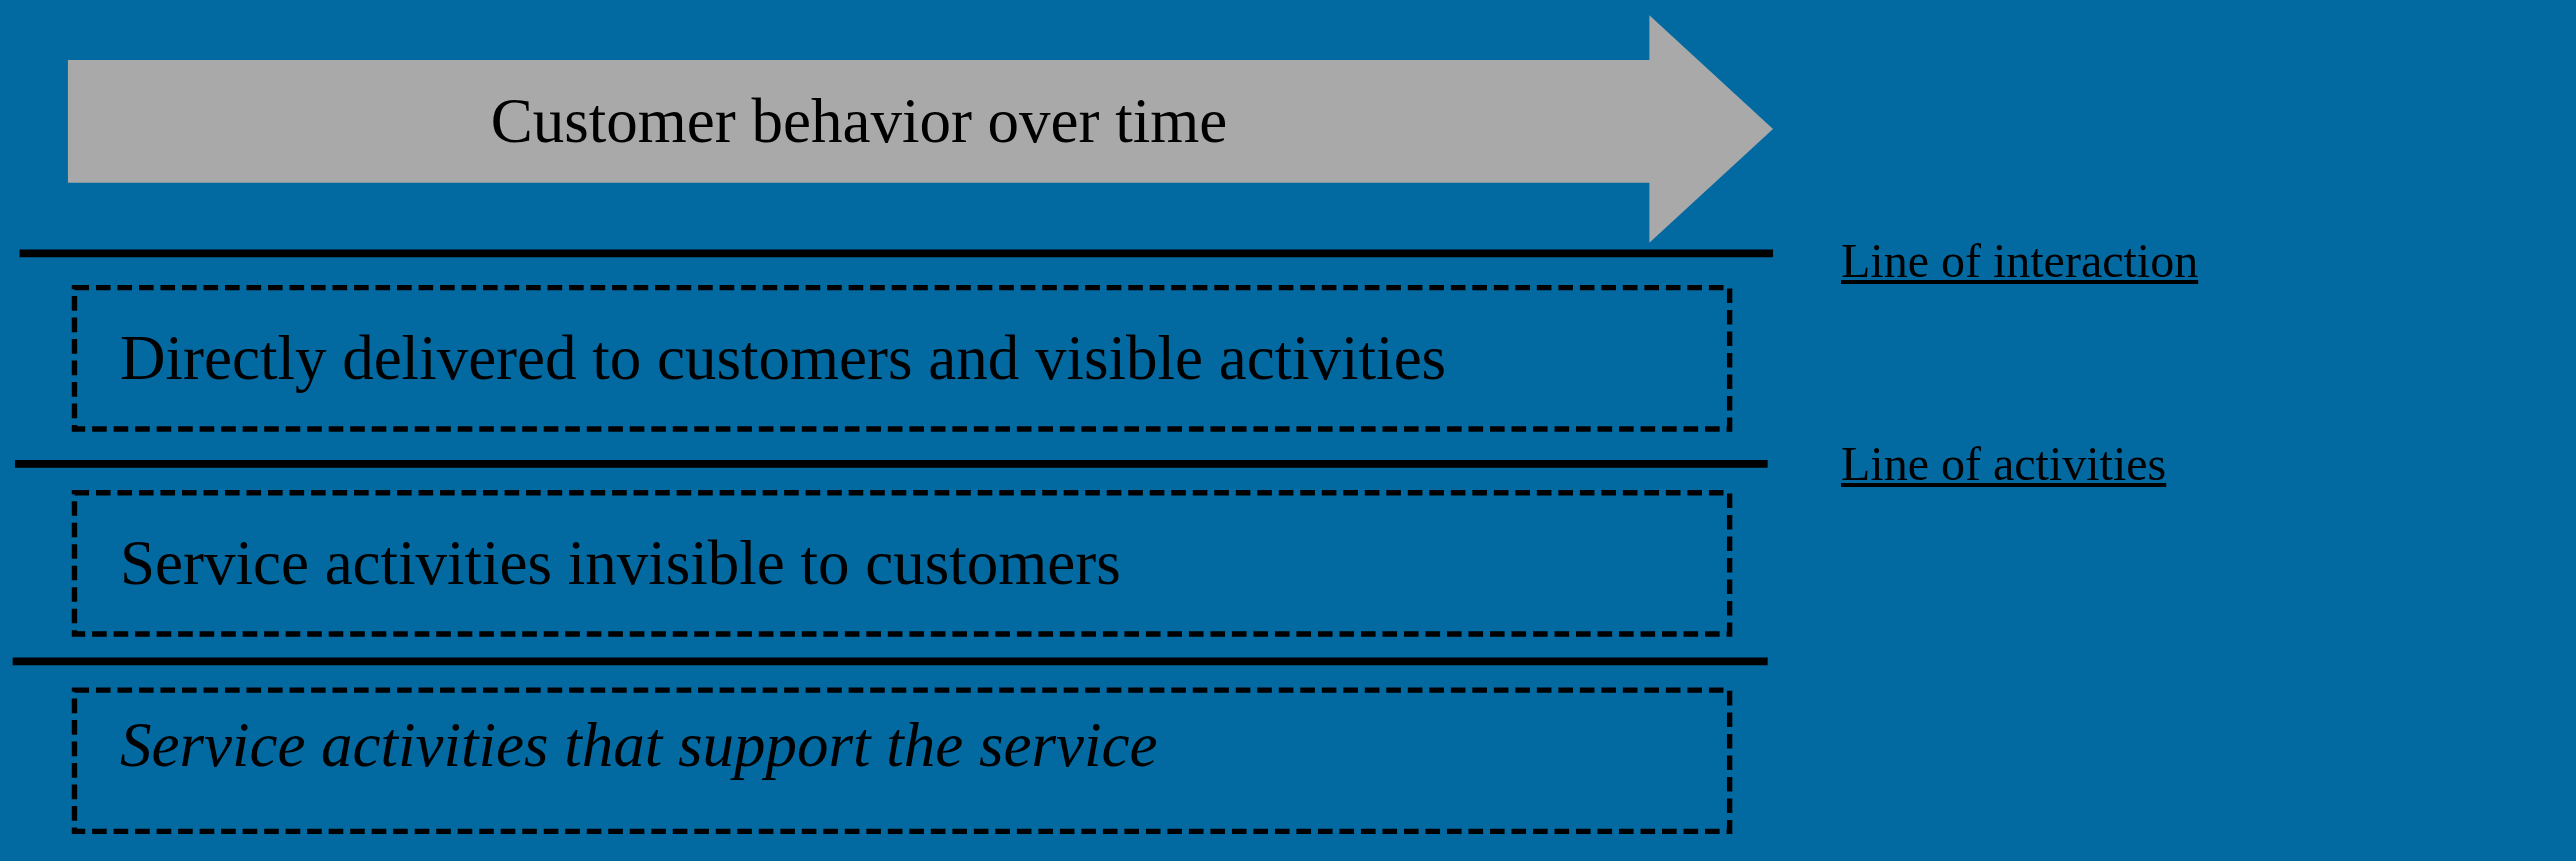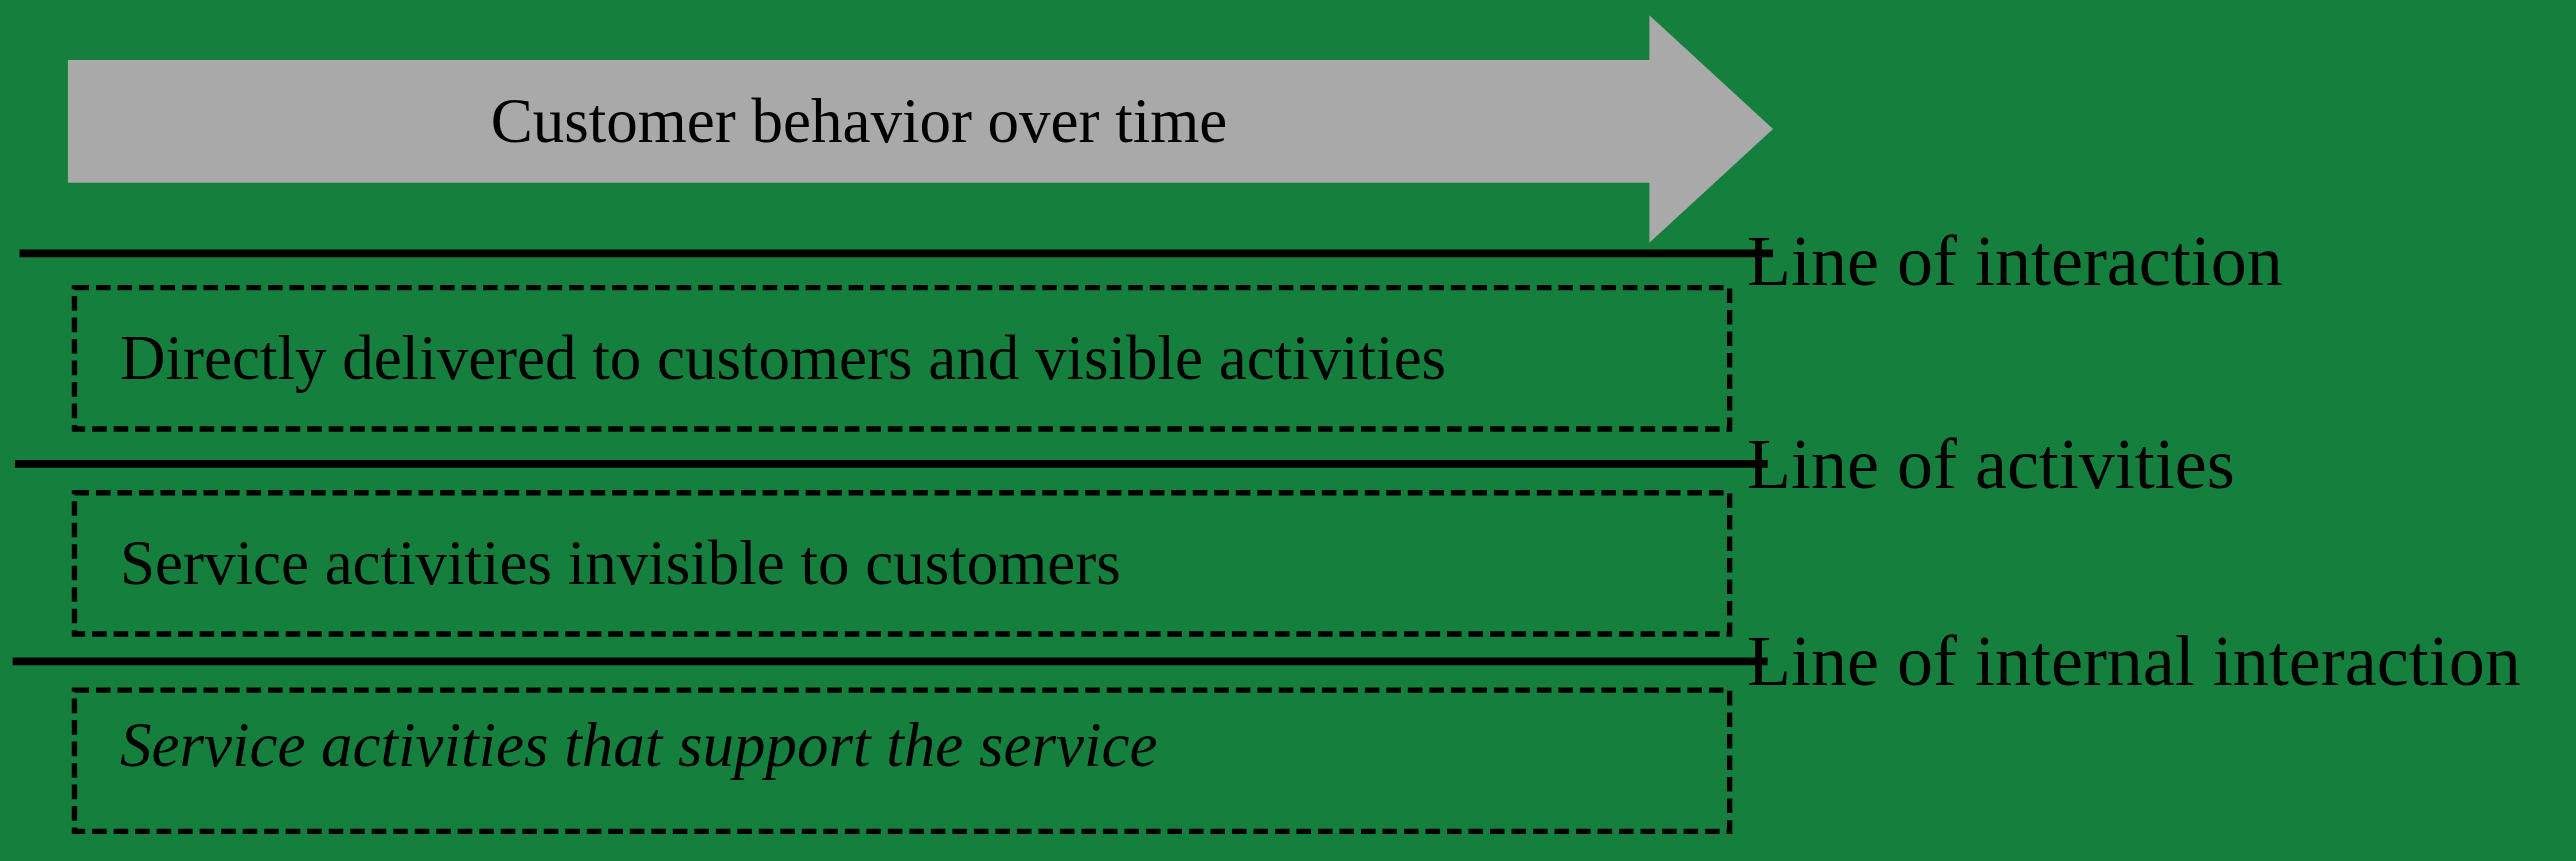--- a/index.html
+++ b/index.html
@@ -4,21 +4,21 @@
 <style>
   html, body {
     margin: 0;
     padding: 0;
     background: #ffffff;
   }
   .canvas {
     position: relative;
     width: 2576px;
     height: 861px;
-    background: #15803d;
+    background: #0369a1;
     color: #000000;
     font-family: "Liberation Serif", "DejaVu Serif", serif;
     overflow: hidden;
   }
   .shapes-layer {
     position: absolute;
     left: 0;
     top: 0;
     width: 2576px;
     height: 861px;
@@ -43,23 +43,24 @@
     width: 1661px;
     height: 147px;
     padding-left: 49px;
     box-sizing: border-box;
     font-size: 63px;
   }
   .band-label-1 { top: 285px; }
   .band-label-2 { top: 490px; }
   .band-label-3 { top: 672px; font-style: italic; }
   .line-label {
-    left: 1747px;
+    left: 1841px;
     height: 92px;
-    font-size: 72px;
+    font-size: 48px;
+    text-decoration: underline;
   }
   .line-label-1 { top: 215px; }
   .line-label-2 { top: 418px; }
   .line-label-3 { top: 615px; }
 </style>
 </head>
 <body>
 
 <div class="canvas">
 
@@ -85,16 +86,15 @@
   <div class="txt band-label band-label-1">Directly delivered to customers and visible activities</div>
 
   <div class="txt band-label band-label-2">Service activities invisible to customers</div>
 
   <div class="txt band-label band-label-3">Service activities that support the service</div>
 
   <div class="txt line-label line-label-1">Line of interaction</div>
 
   <div class="txt line-label line-label-2">Line of activities</div>
 
-  <div class="txt line-label line-label-3">Line of internal interaction</div>
 
 </div>
 
 
 </body></html>

